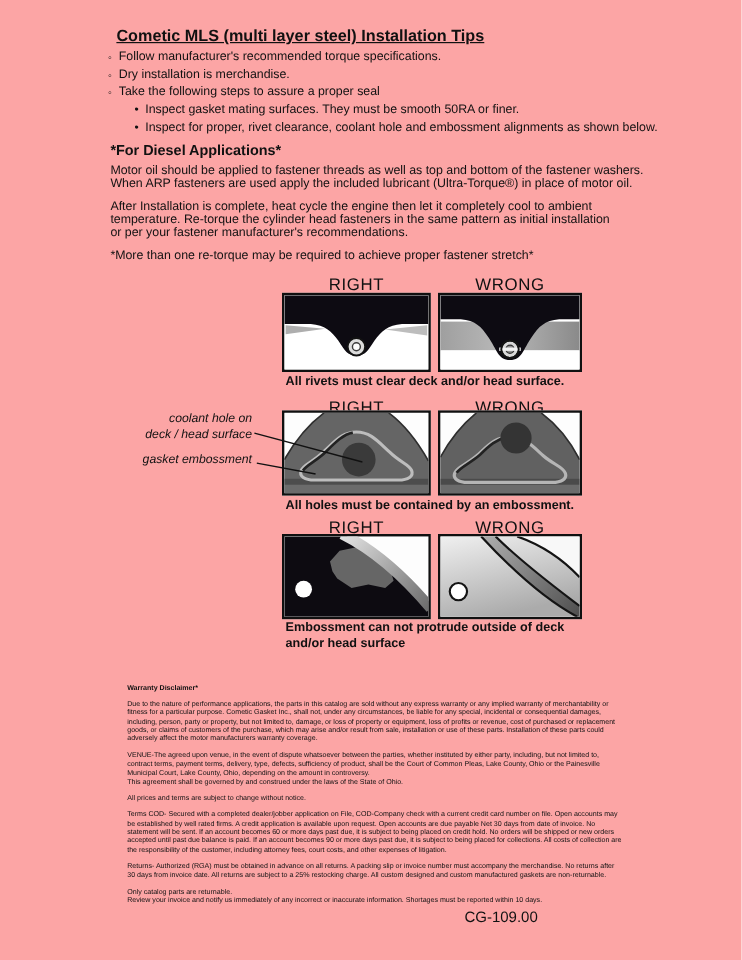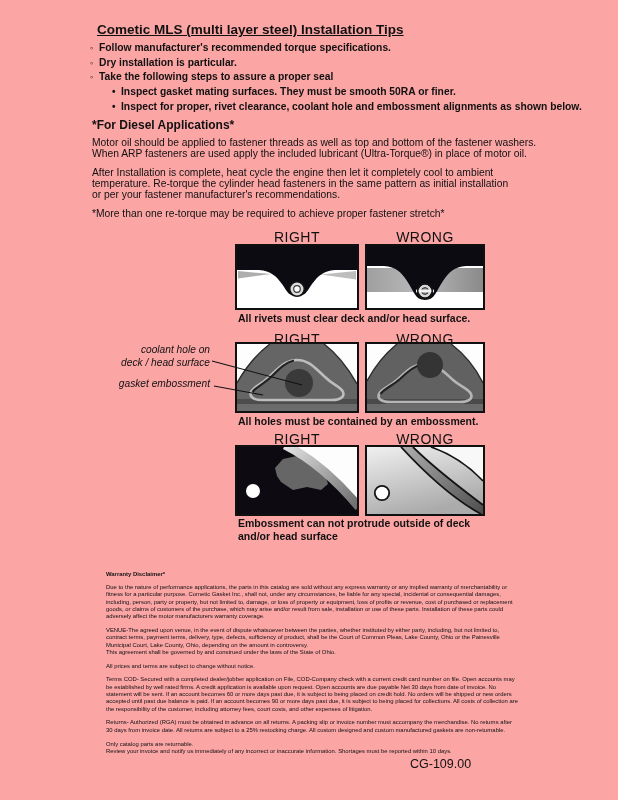--- a/index.html
+++ b/index.html
@@ -1,47 +1,47 @@
 <!DOCTYPE html>
 <html><head>
 <meta charset="utf-8">
 <style>
   html,body{margin:0;padding:0;background:#ffffff;}
   #page{position:relative;width:618px;height:800px;background:#fca5a5;overflow:hidden;
         font-family:"Liberation Sans","DejaVu Sans",sans-serif;color:#111;}
   .abs{position:absolute;}
   .title{left:97px;top:22px;font-size:13.5px;font-weight:bold;text-decoration:underline;white-space:nowrap;}
   .bullets{left:90px;top:41px;width:480px;font-size:10.3px;}
-  .b-row{line-height:14.7px;white-space:nowrap;font-weight:bold;}
+  .b-row{line-height:14.7px;white-space:nowrap;}
   .b-row.sub{padding-left:22px;}
   .b-marker{display:inline-block;width:9px;font-size:9px;vertical-align:top;line-height:14.7px;}
   .b-marker.sub-m{width:9px;font-size:10px;}
   .diesel{left:92px;top:118px;width:520px;}
   .diesel-h{font-size:12px;font-weight:bold;margin:0 0 5px 0;}
   .diesel p{font-size:10.3px;line-height:11px;margin:0 0 8px 0;white-space:pre-line;}
   .fig-label{font-size:14px;text-align:center;width:120px;letter-spacing:.5px;}
   .panel{border:2px solid #101010;background:#fff;}
   .panel svg{display:block;}
   .caption{font-size:10.5px;font-weight:bold;}
   .anno{font-size:10.2px;line-height:12.5px;text-align:right;white-space:pre-line;font-style:italic;}
   .disclaimer{left:106px;top:571px;width:412px;}
   .disclaimer .dh{font-size:5.9px;font-weight:bold;margin:0 0 7px 0;}
   .disclaimer p{font-size:5.9px;line-height:7.3px;margin:0 0 6.5px 0;white-space:pre-line;}
-  .footer-code{left:410px;top:757px;font-size:12.5px;}
+  .footer-code{left:387px;top:757px;font-size:12.5px;}
 </style>
 </head>
 <body>
 
 <div id="page">
 
   <div class="abs title">Cometic MLS (multi layer steel) Installation Tips</div>
 
   <div class="abs bullets">
     <div class="b-row"><span class="b-marker">◦</span><span>Follow manufacturer's recommended torque specifications.</span></div>
-    <div class="b-row"><span class="b-marker">◦</span><span>Dry installation is particular.</span></div>
+    <div class="b-row"><span class="b-marker">◦</span><span>Dry installation is merchandise.</span></div>
     <div class="b-row"><span class="b-marker">◦</span><span>Take the following steps to assure a proper seal</span></div>
     <div class="b-row sub"><span class="b-marker sub-m">•</span><span>Inspect gasket mating surfaces.  They must be smooth 50RA or finer.</span></div>
     <div class="b-row sub"><span class="b-marker sub-m">•</span><span>Inspect for proper, rivet clearance, coolant hole and embossment alignments as shown below.</span></div>
   </div>
 
   <div class="abs diesel">
     <div class="diesel-h">*For Diesel Applications*</div>
     <p>Motor oil should be applied to fastener threads as well as top and bottom of the fastener washers.
 When ARP fasteners are used apply the included lubricant (Ultra-Torque®) in place of motor oil.</p>
     <p>After Installation is complete, heat cycle the engine then let it completely cool to ambient

